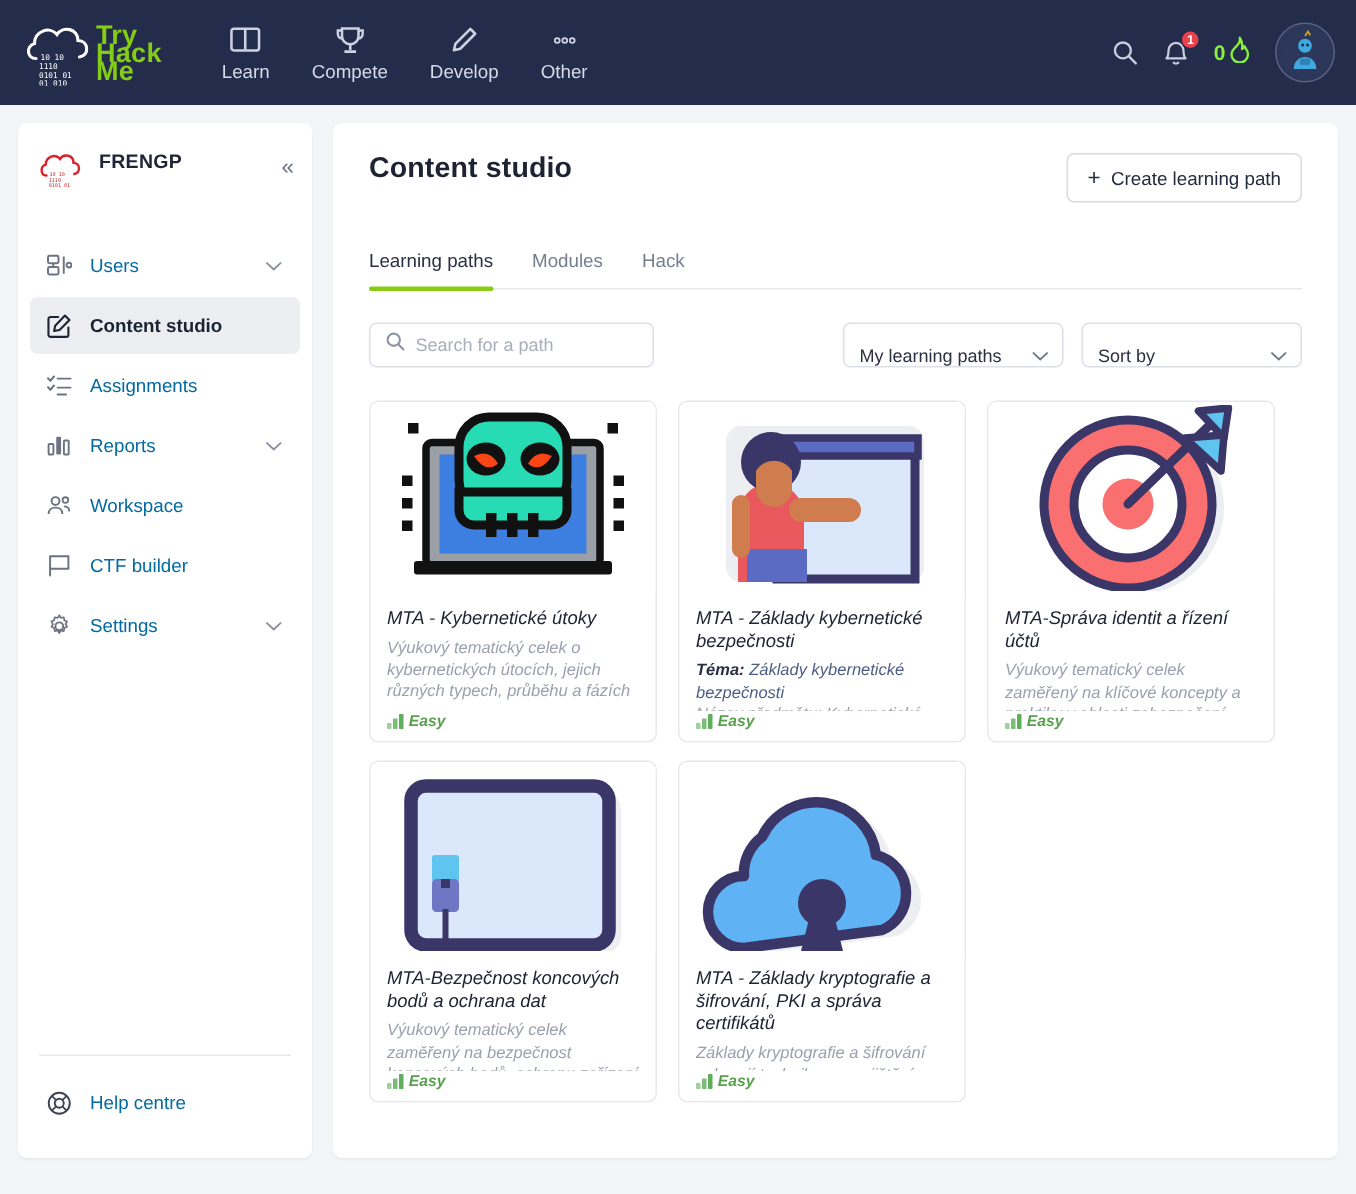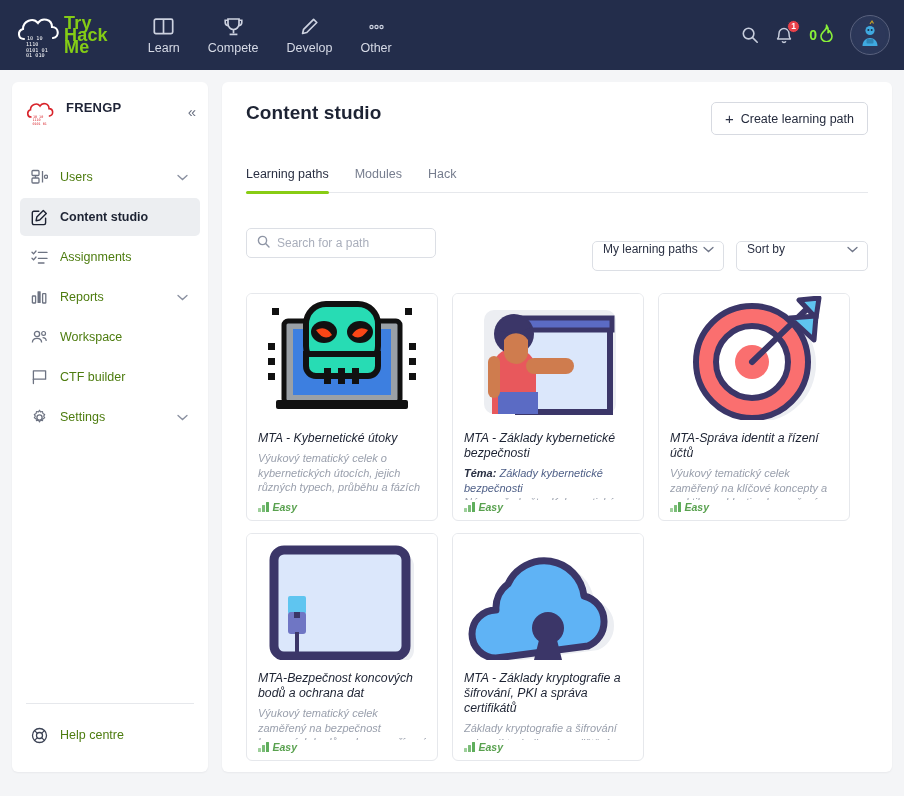--- a/index.html
+++ b/index.html
@@ -79,21 +79,21 @@
   .sb-org { font-size: 13px; font-weight: bold; color: #1f2437; letter-spacing:.2px;}
   .sb-collapse {
     position: absolute; right: 12px; top: 22px;
     color: #6a7182; font-size: 15px; cursor: pointer; line-height: 1;
   }
   .sb-nav { margin-top: 22px; display: flex; flex-direction: column; gap: 2px; padding: 0 8px;}
   .sb-item {
     display: flex; align-items: center; gap: 12px;
     height: 38px; padding: 0 10px; border-radius: 5px;
     cursor: pointer; position: relative;
-    color: #4d7c0f; font-size: 12.5px;
+    color: #0369a1; font-size: 12.5px;
   }
   .sb-item.active { background: #eceef1; color: #1d2333; font-weight: bold; }
   .sb-item .sb-ico { width: 18px; display: flex; align-items: center; justify-content: center; }
   .sb-chev { position: absolute; right: 12px; color: #8a90a0; }
   .sb-spacer { flex: 1; }
   .sb-divider { height: 1px; background: #e6e8ec; margin: 0 14px; }
   .sb-foot { padding: 12px 8px 18px 8px; }
 
   
   .main {
@@ -135,23 +135,23 @@
     gap: 7px; padding: 0 10px;
   }
   .search-box input {
     border: none; outline: none; font-size: 12px; color: #2a3043;
     font-family: "Liberation Sans", sans-serif; width: 100%;
     background: transparent;
   }
   .search-box input::placeholder { color: #a9aebb; }
   .filters-right { margin-left: auto; display: flex; gap: 12px; }
   .select-box {
-    width: 132px; height: 30px; border: 1px solid #dcdfe5; border-radius: 5px;
-    display: flex; align-items: flex-start; padding: 0 10px;
-    font-size: 12px; color: #2a3043; cursor: pointer; position: relative; margin-top: 26px;
+    width: 147px; height: 30px; border: 1px solid #dcdfe5; border-radius: 5px;
+    display: flex; align-items: flex-end; padding: 0 10px;
+    font-size: 12px; color: #2a3043; cursor: pointer; position: relative;
   }
   .select-box .sel-chev { position: absolute; right: 9px; color: #717789; }
 
   
   .grid {
     display: grid; grid-template-columns: repeat(3, 192px);
     gap: 12px 14px; margin-top: 22px;
   }
   .card {
     border: 1px solid #e6e8ec; border-radius: 6px;

